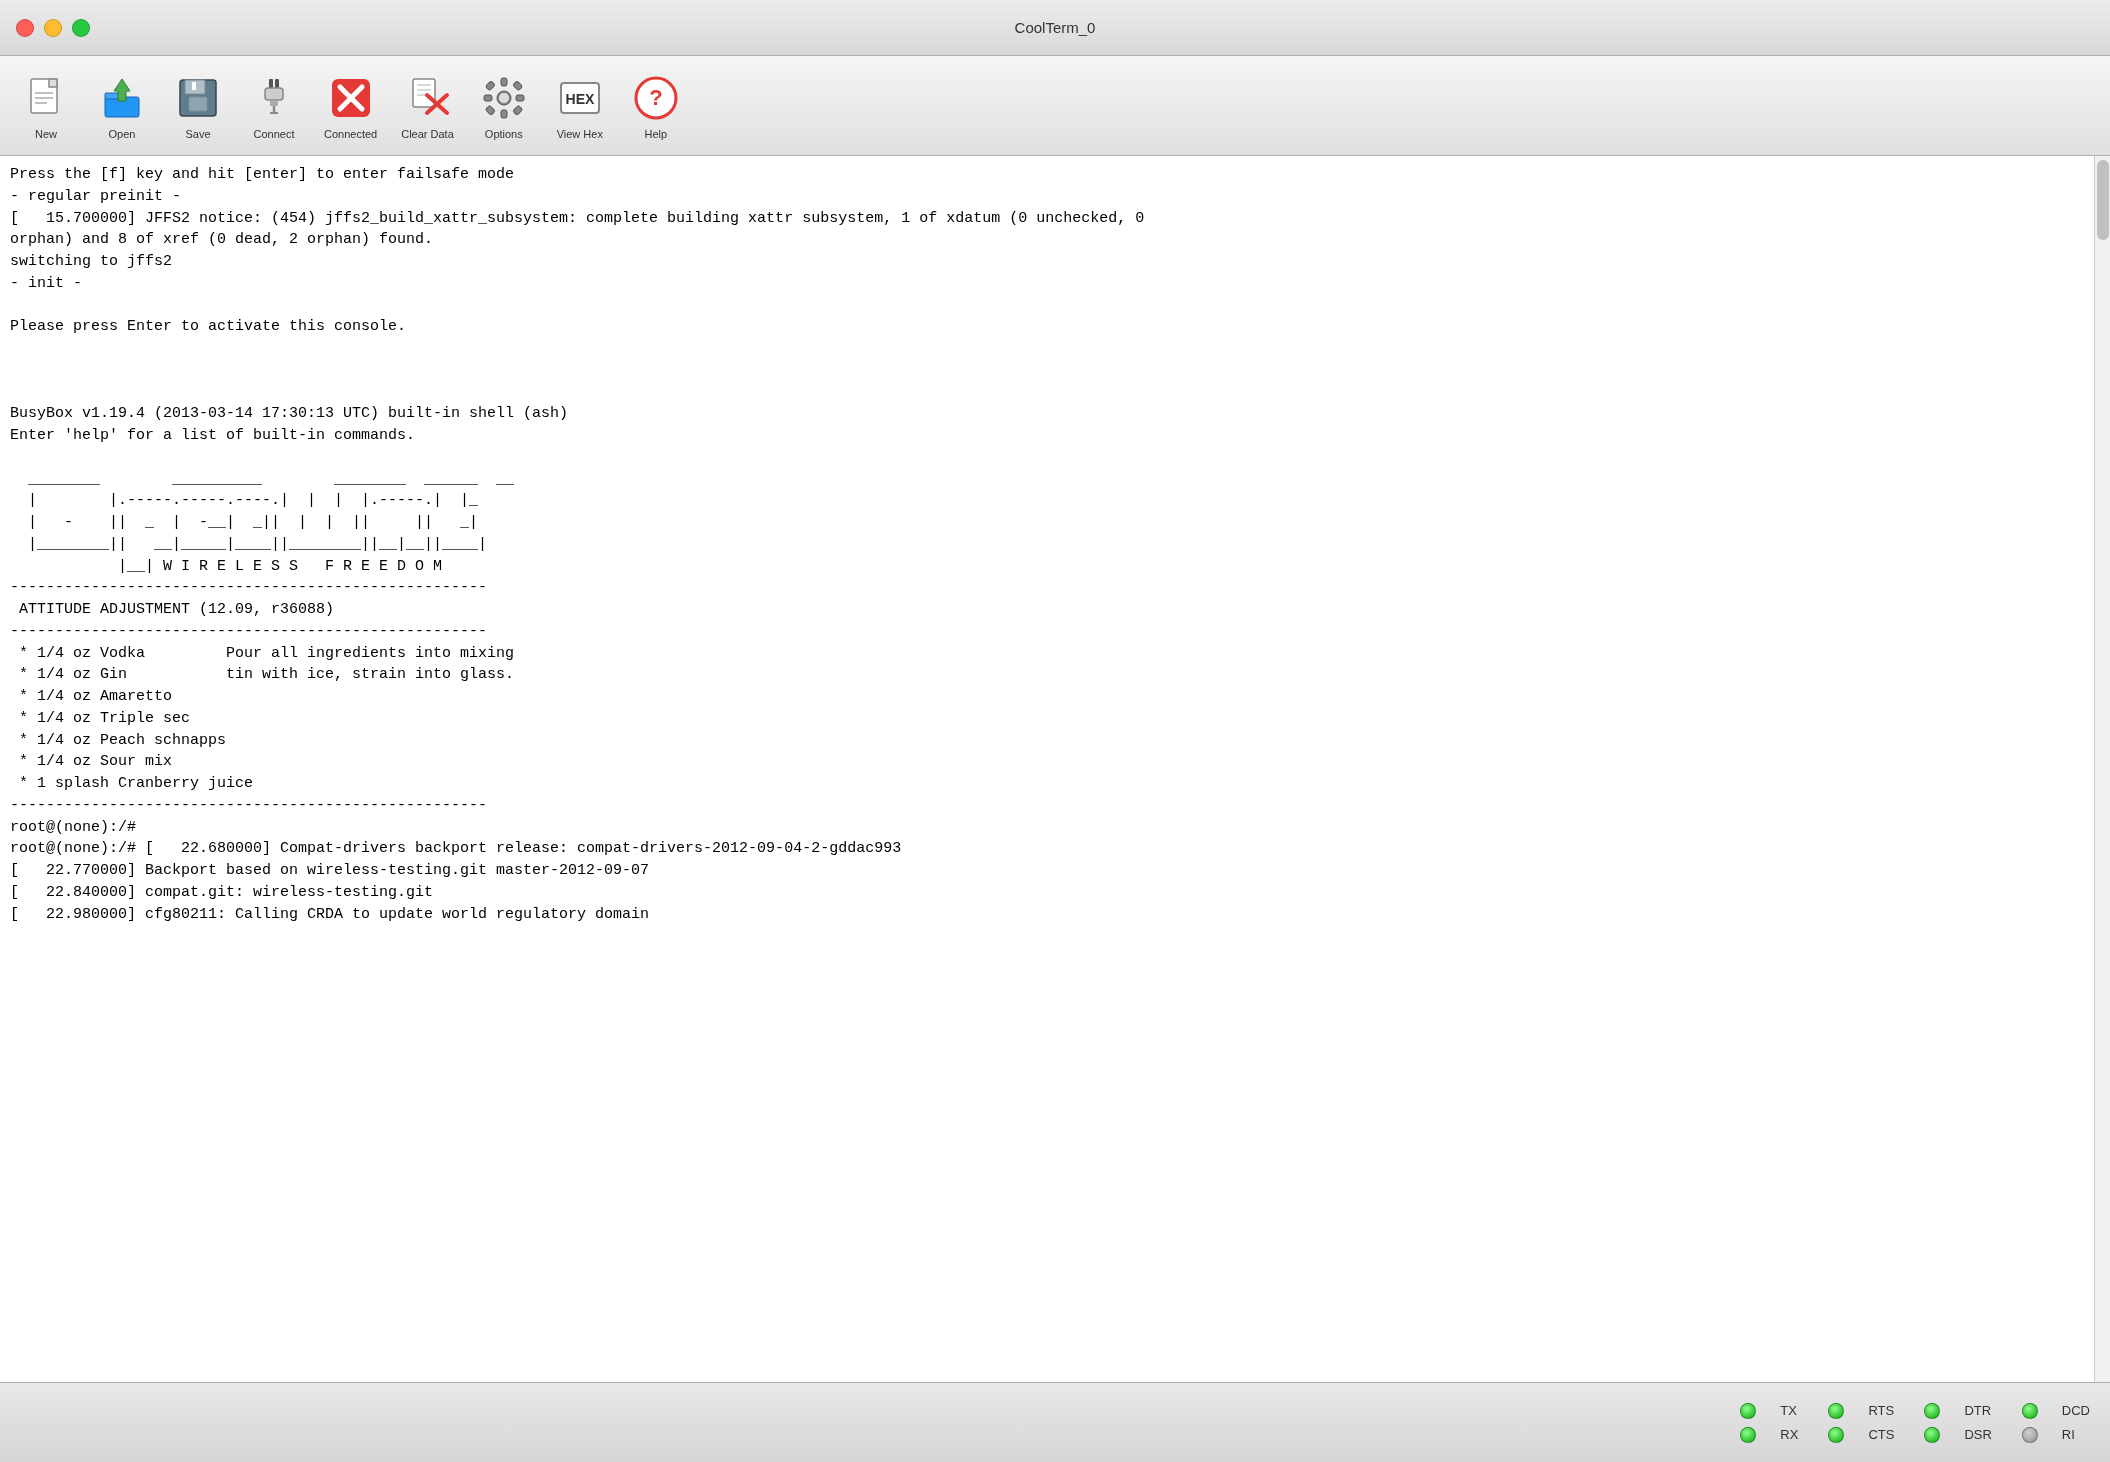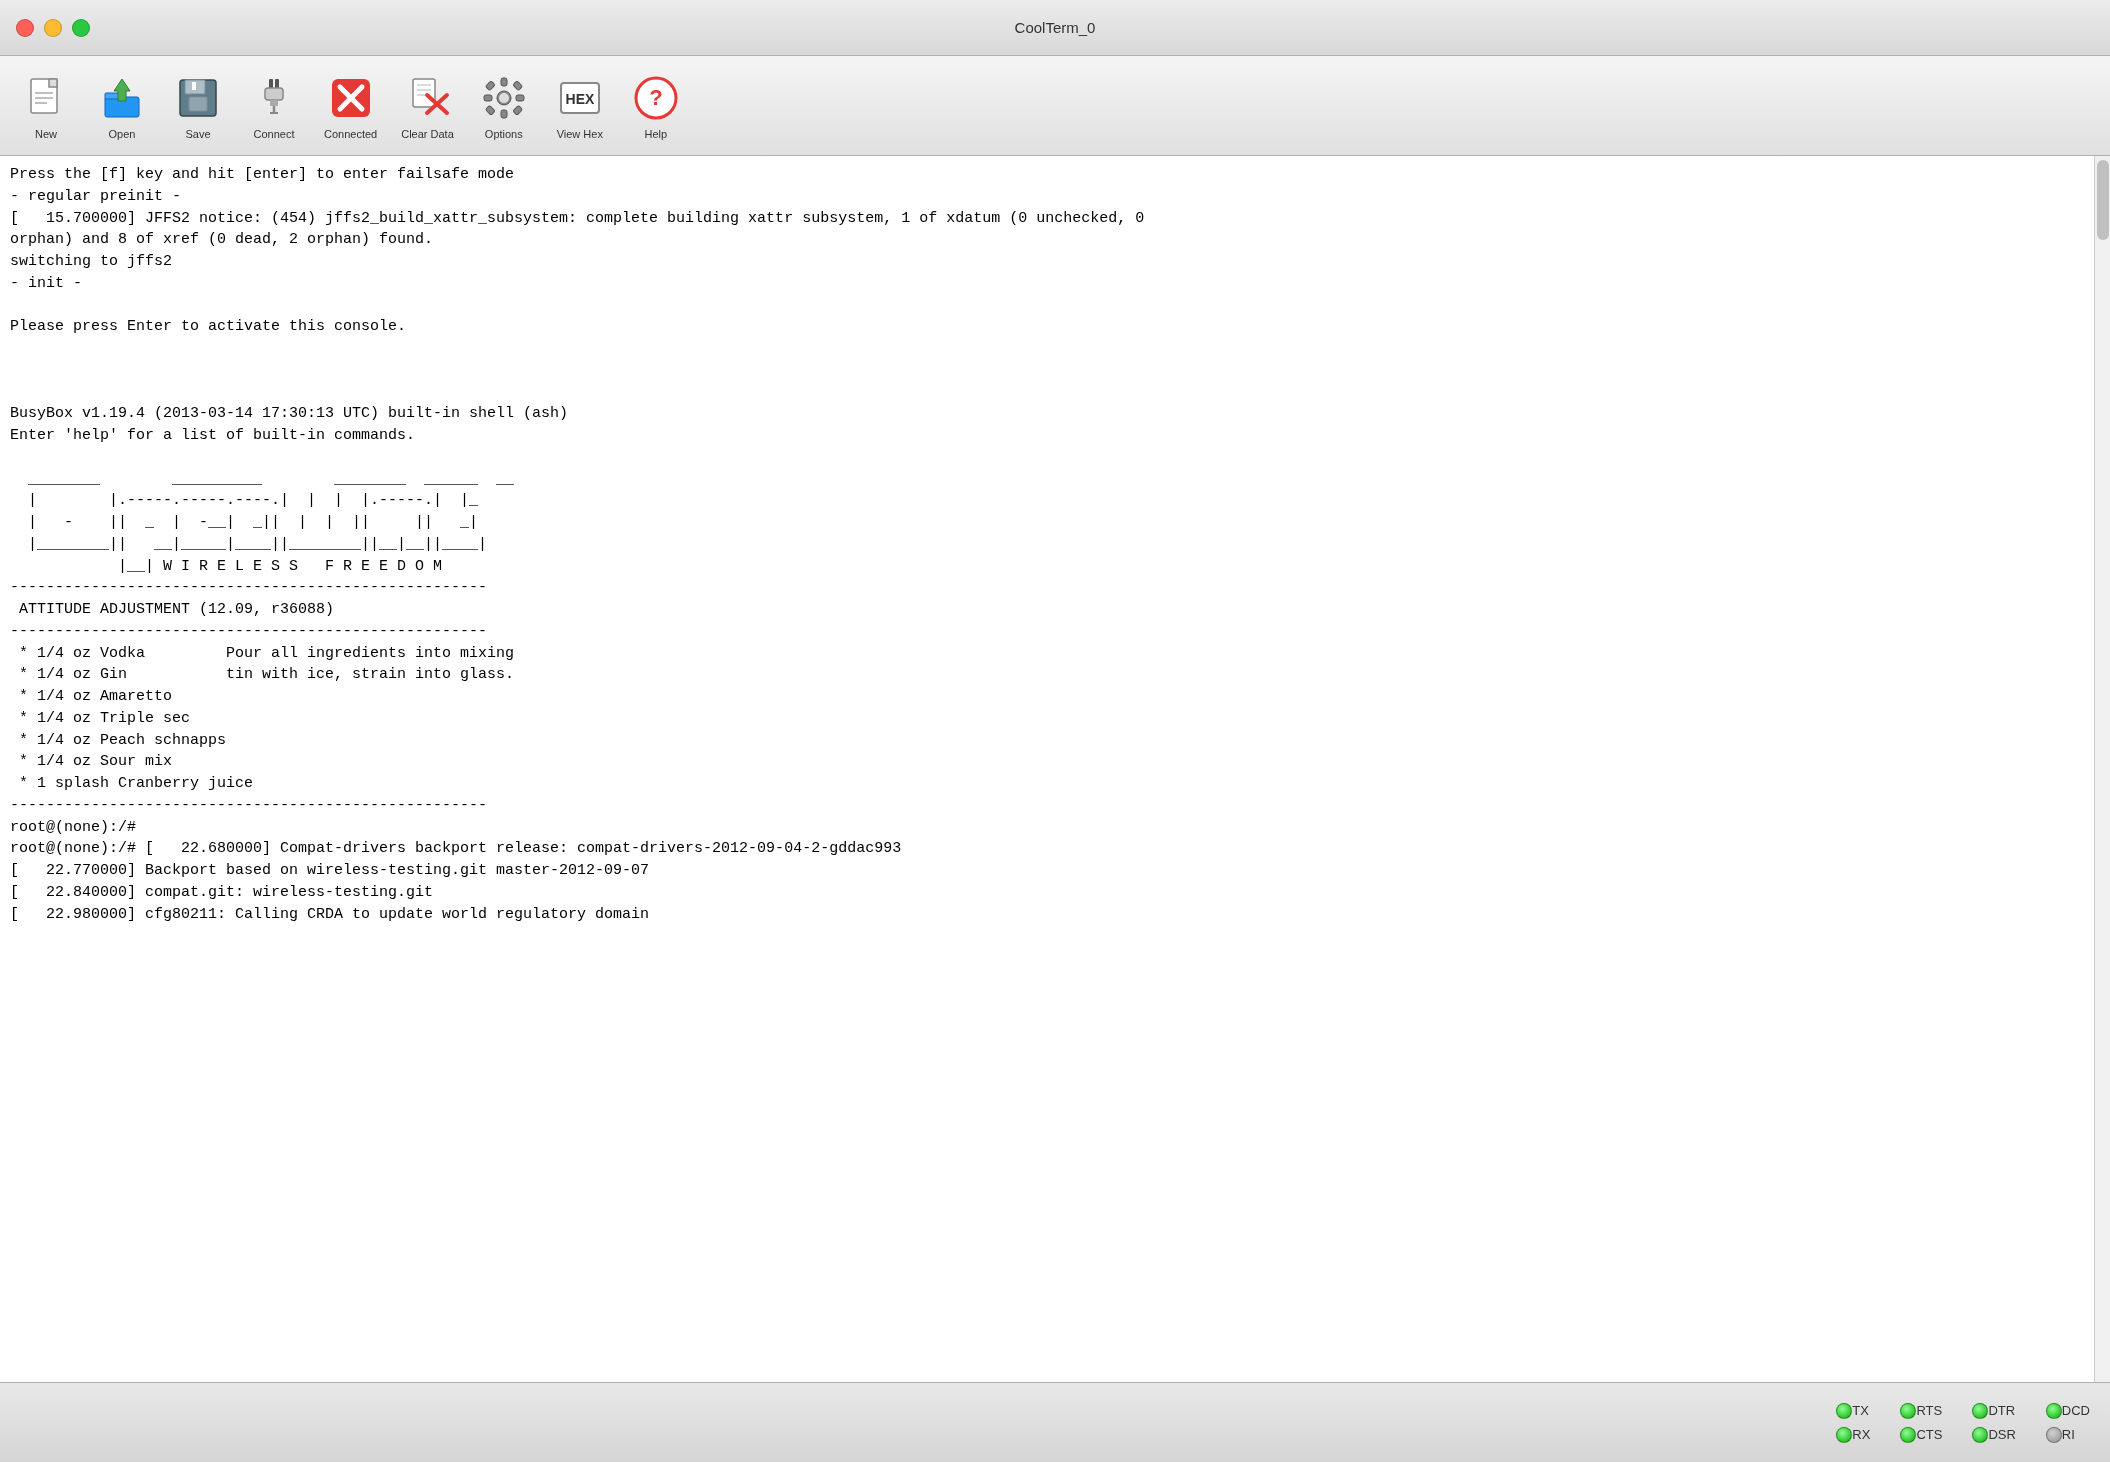--- a/index.html
+++ b/index.html
@@ -151,21 +151,21 @@
       align-items: center;
     }
     .indicator-col {
       display: flex;
       flex-direction: column;
       gap: 8px;
     }
     .indicator-row {
       display: flex;
       align-items: center;
-      gap: 0;
+      gap: 24px;
     }
     .led {
       width: 16px;
       height: 16px;
       border-radius: 50%;
       border: 1px solid rgba(0,0,0,0.3);
     }
     .led.green { background: radial-gradient(circle at 40% 35%, #90ff90, #00aa00); }
     .led.gray { background: radial-gradient(circle at 40% 35%, #d0d0d0, #909090); }
     .indicator-label {

